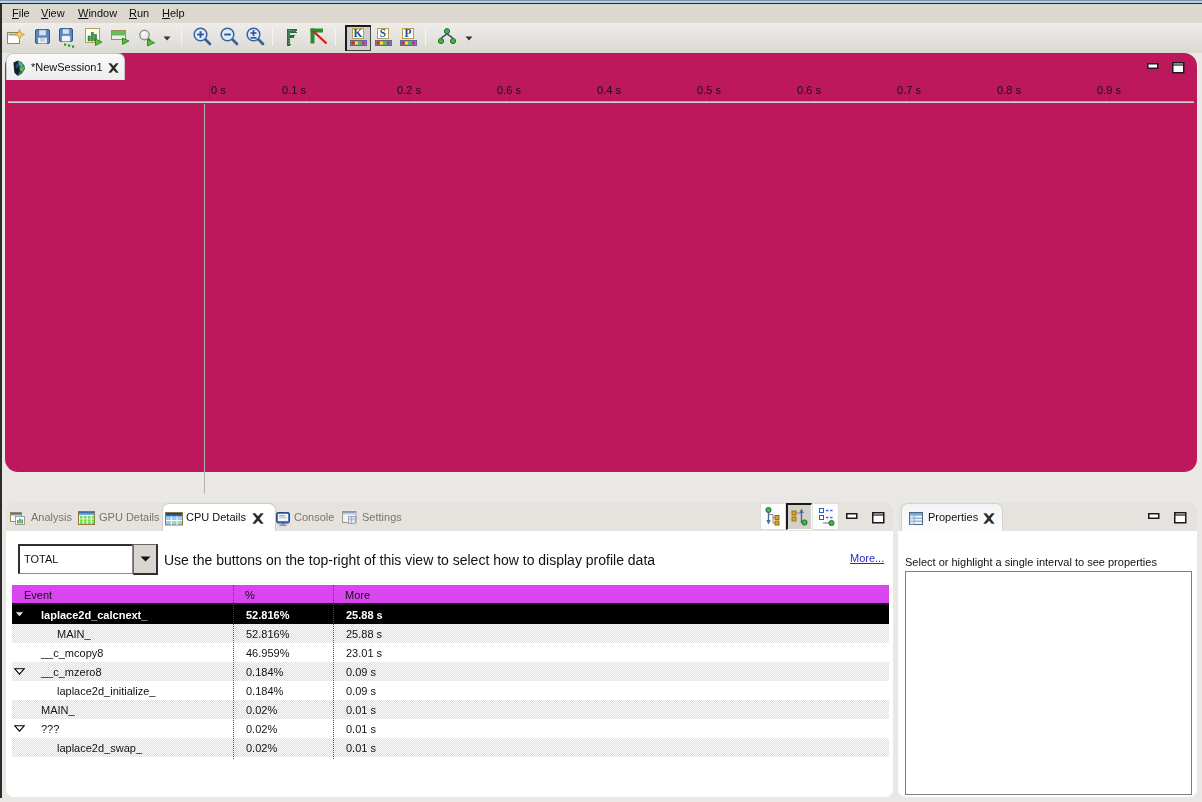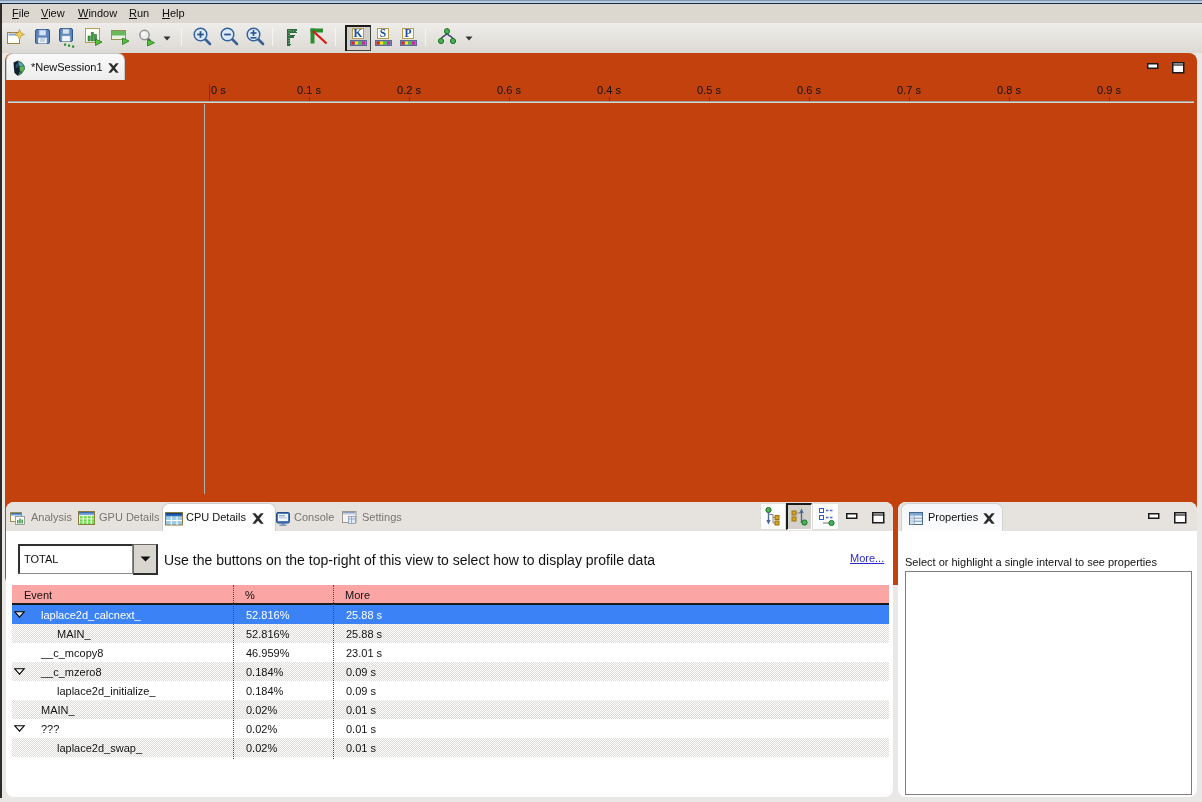--- a/index.html
+++ b/index.html
@@ -7,21 +7,21 @@
 body { font-family:"Liberation Sans", sans-serif; background:#eae8e4; position:relative; }
 .abs { position:absolute; }
 .titlestrip { left:0; top:0; width:1202px; height:4px;
   background:linear-gradient(#8096ad 0%, #8096ad 25%, #b7d0e8 25%, #b7d0e8 75%, #1c2b40 75%, #1c2b40 100%); }
 .leftedge { left:0; top:4px; width:2px; height:794px; background:#2e2c29; }
 .menubar { left:2px; top:4px; width:1200px; height:19px; background:#dcd8d0; }
 .mi { position:absolute; top:3px; font-size:11px; color:#111; }
 .toolbar { left:2px; top:23px; width:1200px; height:30px;
   background:linear-gradient(#eeedea, #dcd9d3); }
 .tsep { position:absolute; top:5px; width:1px; height:18px; background:#9b9893; border-right:1px solid #f5f4f2; }
-.editor { left:5px; top:53px; width:1192px; height:532px; background:#c2410c; border-radius:8px; }
+.editor { left:5px; top:53px; width:1192px; height:419px; background:#be185d; border-radius:13px; }
 .etab { position:absolute; left:1px; top:0px; width:119px; height:27px;
   background:linear-gradient(#fafafa,#ededee); border:1px solid #c9c9cc; border-bottom:none;
   border-radius:7px 7px 0 0; }
 .etab .lbl { position:absolute; left:24px; top:7px; font-size:11px; color:#111; }
 .ruler-line { position:absolute; left:3px; top:48px; width:1186px; height:2px; background:#a5a39f; border-bottom:1px solid #d6d4d0; }
 .rlabel { position:absolute; top:31px; font-size:11px; color:#111; white-space:nowrap; }
 .rtick { position:absolute; top:44px; width:1px; height:4px; background:#444; }
 .vdiv { position:absolute; left:199px; top:51px; width:1px; height:390px; background:#b3b1ae; }
 .panel { background:#fff; border-radius:8px; }
 .pstrip { position:absolute; left:0; top:0; width:100%; height:29px; background:#e6e3df; border-radius:8px 8px 0 0; }
@@ -29,26 +29,26 @@
 .ptab-sel { position:absolute; top:1px; height:28px; background:linear-gradient(#f2f4f7,#fdfdfe); border:1px solid #d4d2cf; border-bottom:none; border-radius:7px 7px 0 0; }
 .ttext { font-size:11px; color:#76756f; position:absolute; top:9px; }
 .ttext-b { font-size:11px; color:#111; position:absolute; top:9px; }
 .combo { position:absolute; left:12px; top:42px; width:115px; height:30px; background:#fff;
   border:1px solid #8a8a8a; border-top:2px solid #2f2f2f; border-left:2px solid #2f2f2f; }
 .combo span { position:absolute; left:4px; top:7px; font-size:11px; color:#111; }
 .combobtn { position:absolute; left:127px; top:42px; width:25px; height:31px; background:#d9d6cf;
   border:1px solid #6a6a6a; border-right:2px solid #2f2f2f; border-bottom:2px solid #2f2f2f; }
 .hint { position:absolute; left:158px; top:50px; font-size:14px; color:#111; }
 .more { position:absolute; left:844px; top:50px; font-size:11px; color:#2a2ac8; text-decoration:underline; }
-.tablehead { position:absolute; left:6px; top:83px; width:877px; height:20px; background:#fca5a5; border-bottom:2px solid #1a1a1a; }
+.tablehead { position:absolute; left:6px; top:83px; width:877px; height:20px; background:#d946ef; border-bottom:2px solid #1a1a1a; }
 .th { position:absolute; top:4px; font-size:11px; color:#111; }
 .trow { position:absolute; left:6px; width:877px; height:19px; font-size:11px; color:#111; }
 .trow span { position:absolute; top:4px; white-space:nowrap; }
 .stripe { background:repeating-conic-gradient(#dedcd8 0% 25%, #ffffff 0% 50%); background-size:2px 2px; }
-.selrow { background:#3b82f6; color:#fff; }
+.selrow { background:#000000; color:#fff;font-weight:bold; }
 .colsep { position:absolute; top:83px; width:1px; height:174px; border-left:1px dotted #4a4a4a; }
 .propbox { position:absolute; left:7px; top:69px; width:287px; height:224px; border:1px solid #7f7f7f; background:#fff; }
 </style>
 </head>
 <body>
 <div class="abs titlestrip"></div>
 <div class="abs leftedge"></div>
 <div class="abs menubar">
   <span class="mi" style="left:10px"><u>F</u>ile</span>
   <span class="mi" style="left:39px"><u>V</u>iew</span>
@@ -194,21 +194,21 @@
     <rect x="0.75" y="0.75" width="10" height="4.5" fill="#fff" stroke="#1a1a1a" stroke-width="1.5"></rect>
   </svg>
   <svg class="abs" style="left:1167px; top:9px" width="13" height="12" viewBox="0 0 13 12">
     <rect x="0.75" y="0.75" width="11" height="10" fill="#fff" stroke="#1a1a1a" stroke-width="1.5"></rect>
     <line x1="1" y1="3" x2="12" y2="3" stroke="#1a1a1a" stroke-width="1.2"></line>
   </svg>
   <div class="ruler-line"></div>
   <div class="vdiv"></div>
   <span class="rtick" style="left:204px; top:31px; height:17px;"></span>
   <span class="rlabel" style="left:206px">0 s</span>
-  <span class="rlabel" style="left:304px; transform:translateX(-50%)">0.1 s</span>
+  <span class="rlabel" style="left:289px; transform:translateX(-50%)">0.1 s</span>
   <span class="rlabel" style="left:404px; transform:translateX(-50%)">0.2 s</span>
   <span class="rlabel" style="left:504px; transform:translateX(-50%)">0.6 s</span>
   <span class="rlabel" style="left:604px; transform:translateX(-50%)">0.4 s</span>
   <span class="rlabel" style="left:704px; transform:translateX(-50%)">0.5 s</span>
   <span class="rlabel" style="left:804px; transform:translateX(-50%)">0.6 s</span>
   <span class="rlabel" style="left:904px; transform:translateX(-50%)">0.7 s</span>
   <span class="rlabel" style="left:1004px; transform:translateX(-50%)">0.8 s</span>
   <span class="rlabel" style="left:1104px; transform:translateX(-50%)">0.9 s</span>
   <span class="rtick" style="left:304px"></span>
   <span class="rtick" style="left:404px"></span>

